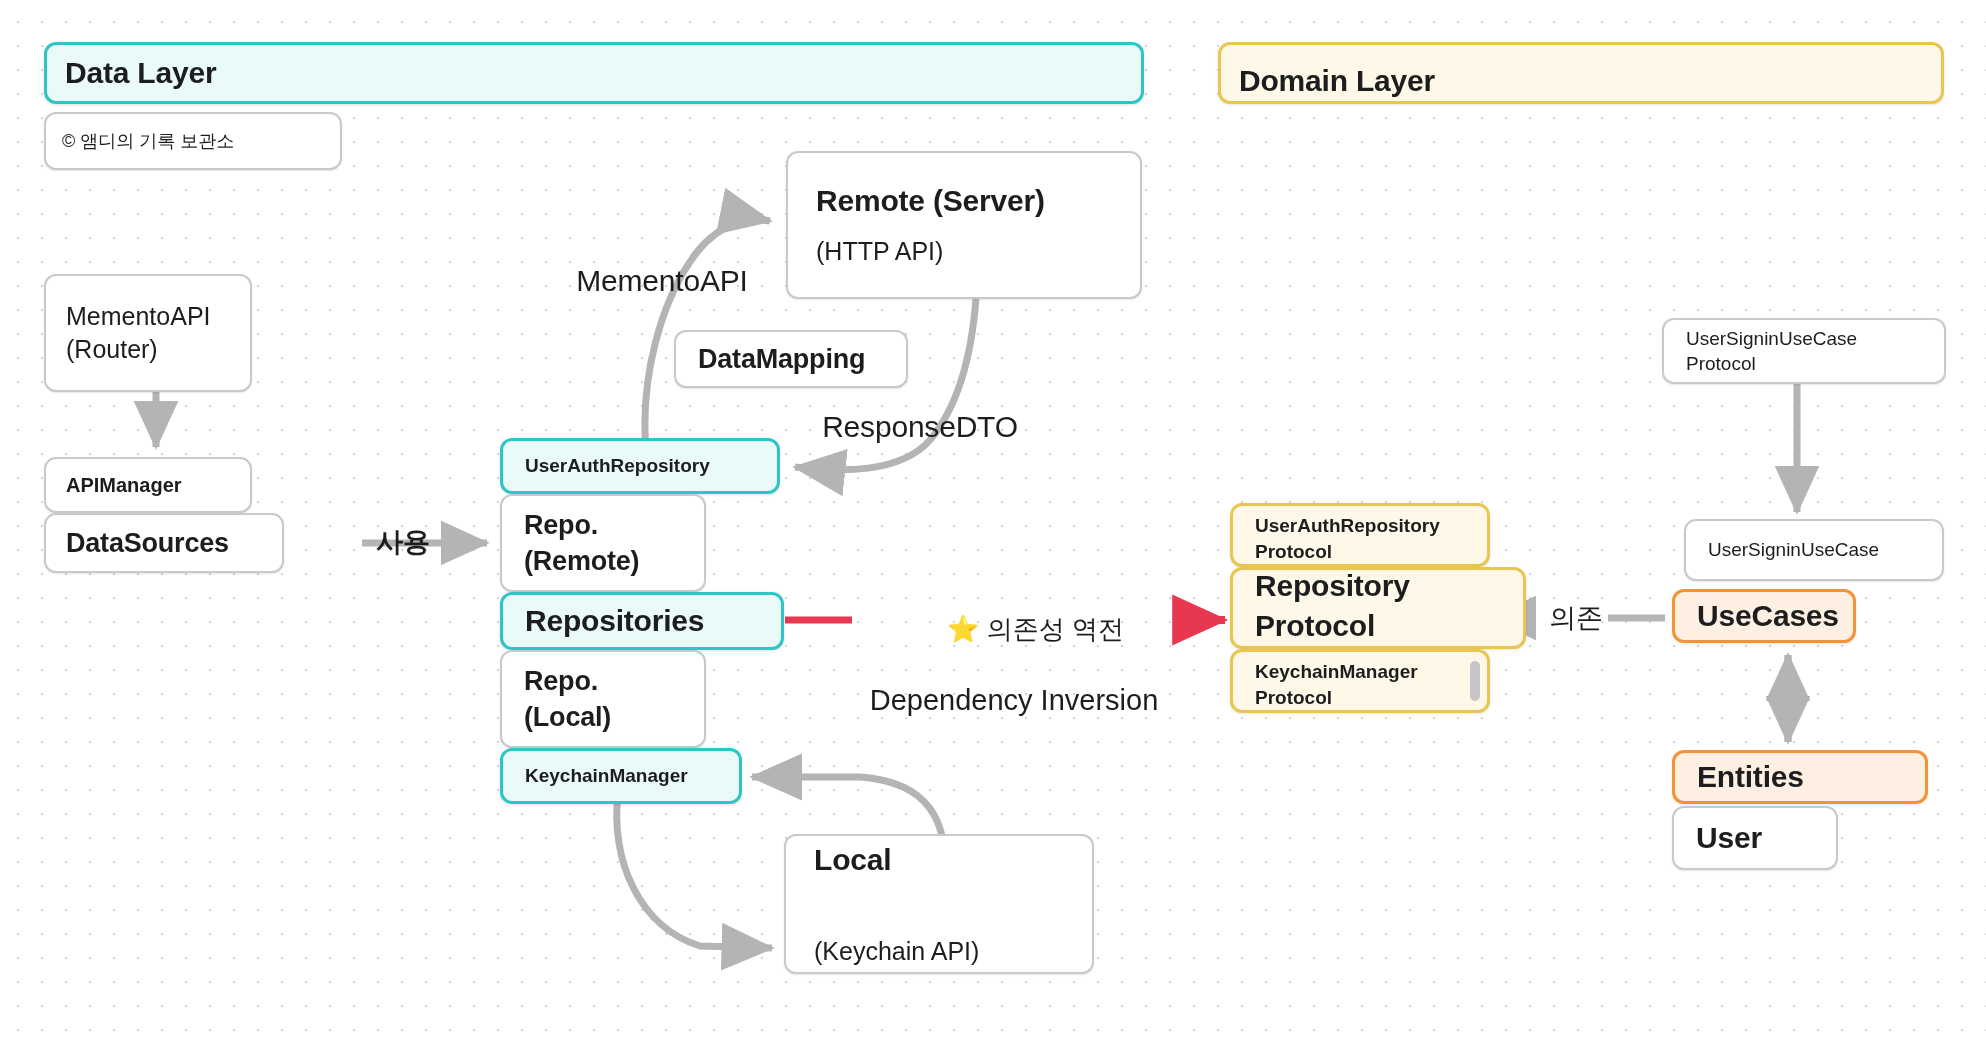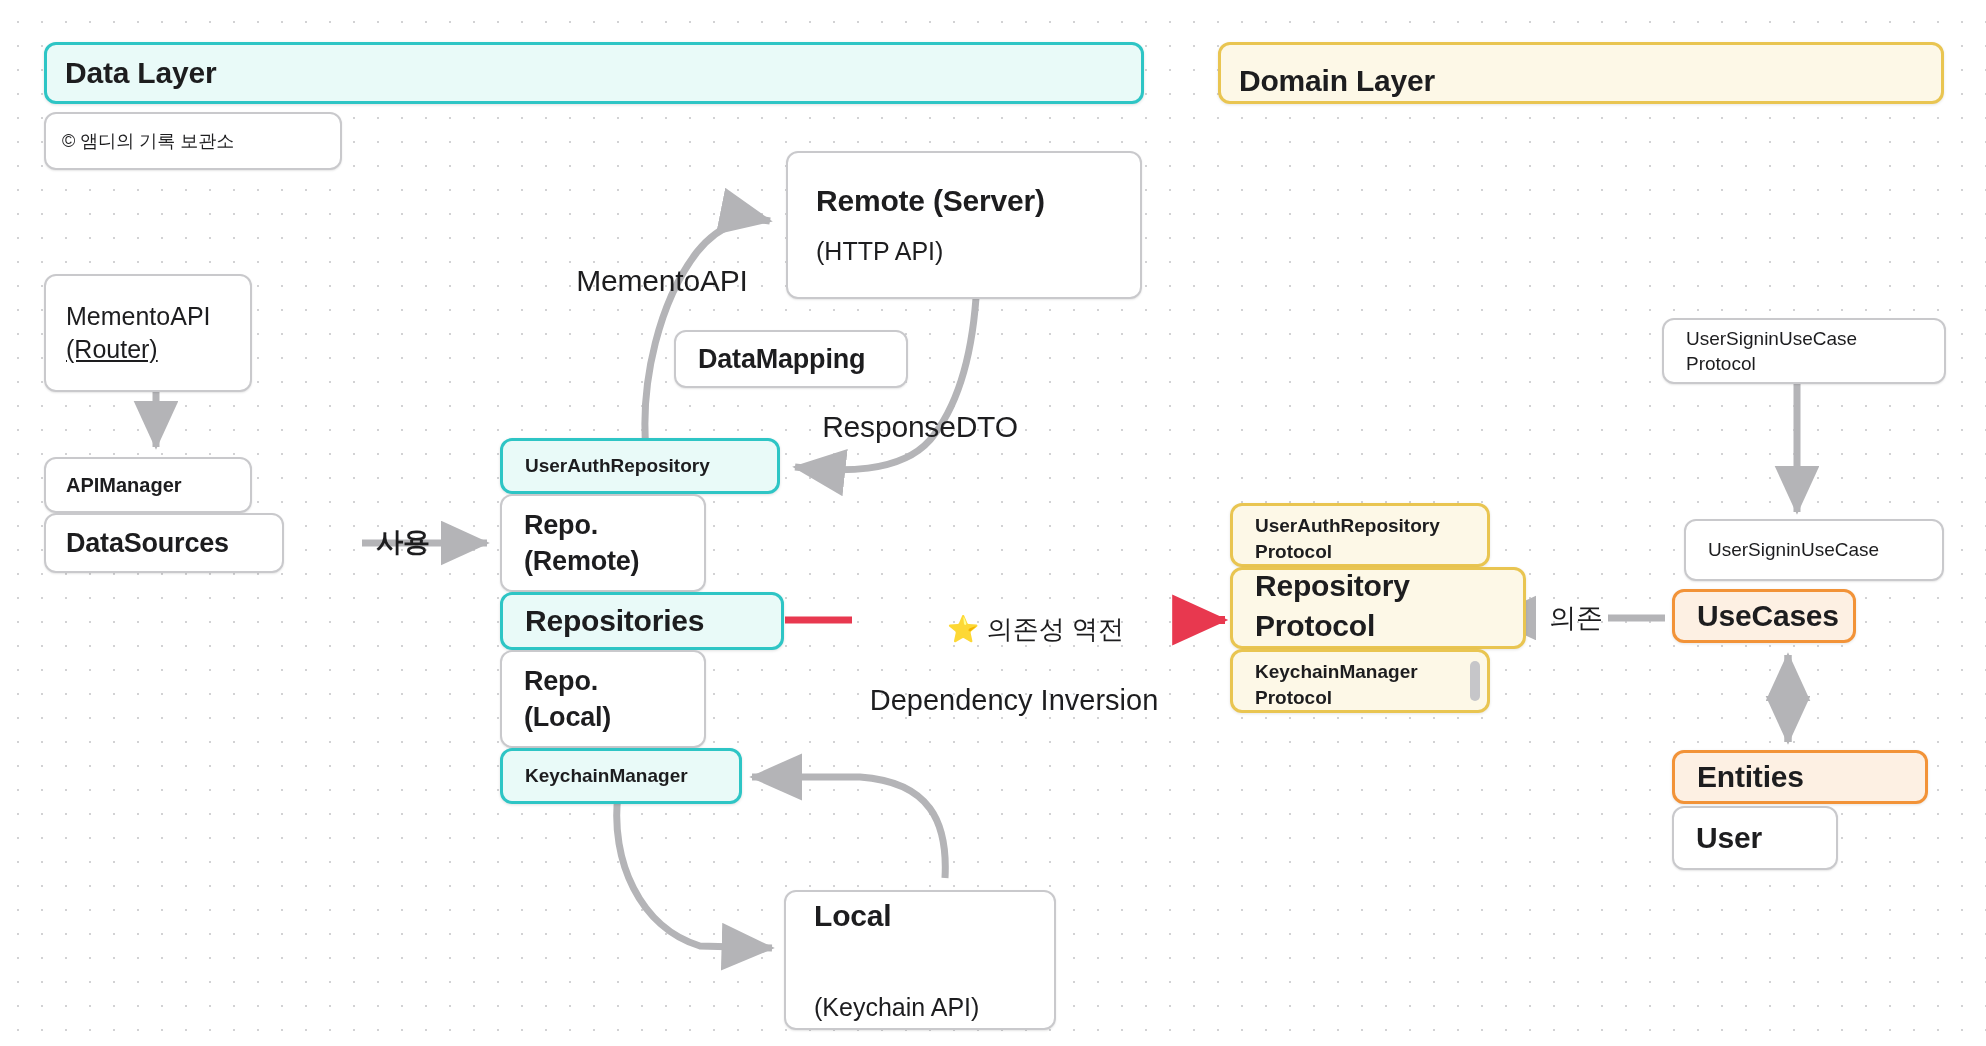--- a/index.html
+++ b/index.html
@@ -111,21 +111,21 @@
   <div class="node yellow" style="left:1218px; top:42px; width:726px; height:62px; border-radius:12px;">
     <div class="ln t-xl">Domain Layer</div>
   </div>
 
   <div class="node plain" style="left:44px; top:112px; width:298px; height:58px; border-radius:12px; padding:0 16px;">
     <div class="ln t-cap">© 앰디의 기록 보관소</div>
   </div>
 
   <div class="node plain" style="left:44px; top:274px; width:208px; height:118px; padding:0 20px;">
     <div class="ln t-md">MementoAPI</div>
-    <div class="ln t-md" style="text-decoration:underline;">(Router)</div>
+    <div class="ln t-md" style="">(Router)</div>
   </div>
 
   <div class="node plain" style="left:44px; top:457px; width:208px; height:56px; padding:0 20px;">
     <div class="ln t-sm">APIManager</div>
   </div>
 
   <div class="node plain" style="left:44px; top:513px; width:240px; height:60px; padding:0 20px;">
     <div class="ln t-lg">DataSources</div>
   </div>
 
@@ -159,21 +159,21 @@
 
   <div class="node plain" style="left:500px; top:650px; width:206px; height:98px; padding:0 22px;">
     <div class="ln t-lg">Repo.</div>
     <div class="ln t-lg">(Local)</div>
   </div>
 
   <div class="node teal" style="left:500px; top:748px; width:242px; height:56px; padding:0 22px;">
     <div class="ln t-xs">KeychainManager</div>
   </div>
 
-  <div class="node plain" style="left:784px; top:890px; width:272px; height:140px; padding:0 28px;gap:41px;">
+  <div class="node plain" style="left:784px; top:834px; width:310px; height:140px; padding:0 28px;gap:41px;">
     <div class="ln t-xl">Local</div>
     <div class="ln t-md" style="margin-top:14px;">(Keychain API)</div>
   </div>
 
   <div style="position:absolute; left:848px; top:578px; width:332px; text-align:center;">
     <div style="font-size:26px; line-height:1.32; color:#1d1d1f; white-space:pre;">
       <span>⭐</span><span> </span><span>의존성 역전</span>
     </div>
     <div style="font-size:29px; line-height:1.32; color:#1d1d1f; white-space:pre;">Dependency Inversion</div>
   </div>

